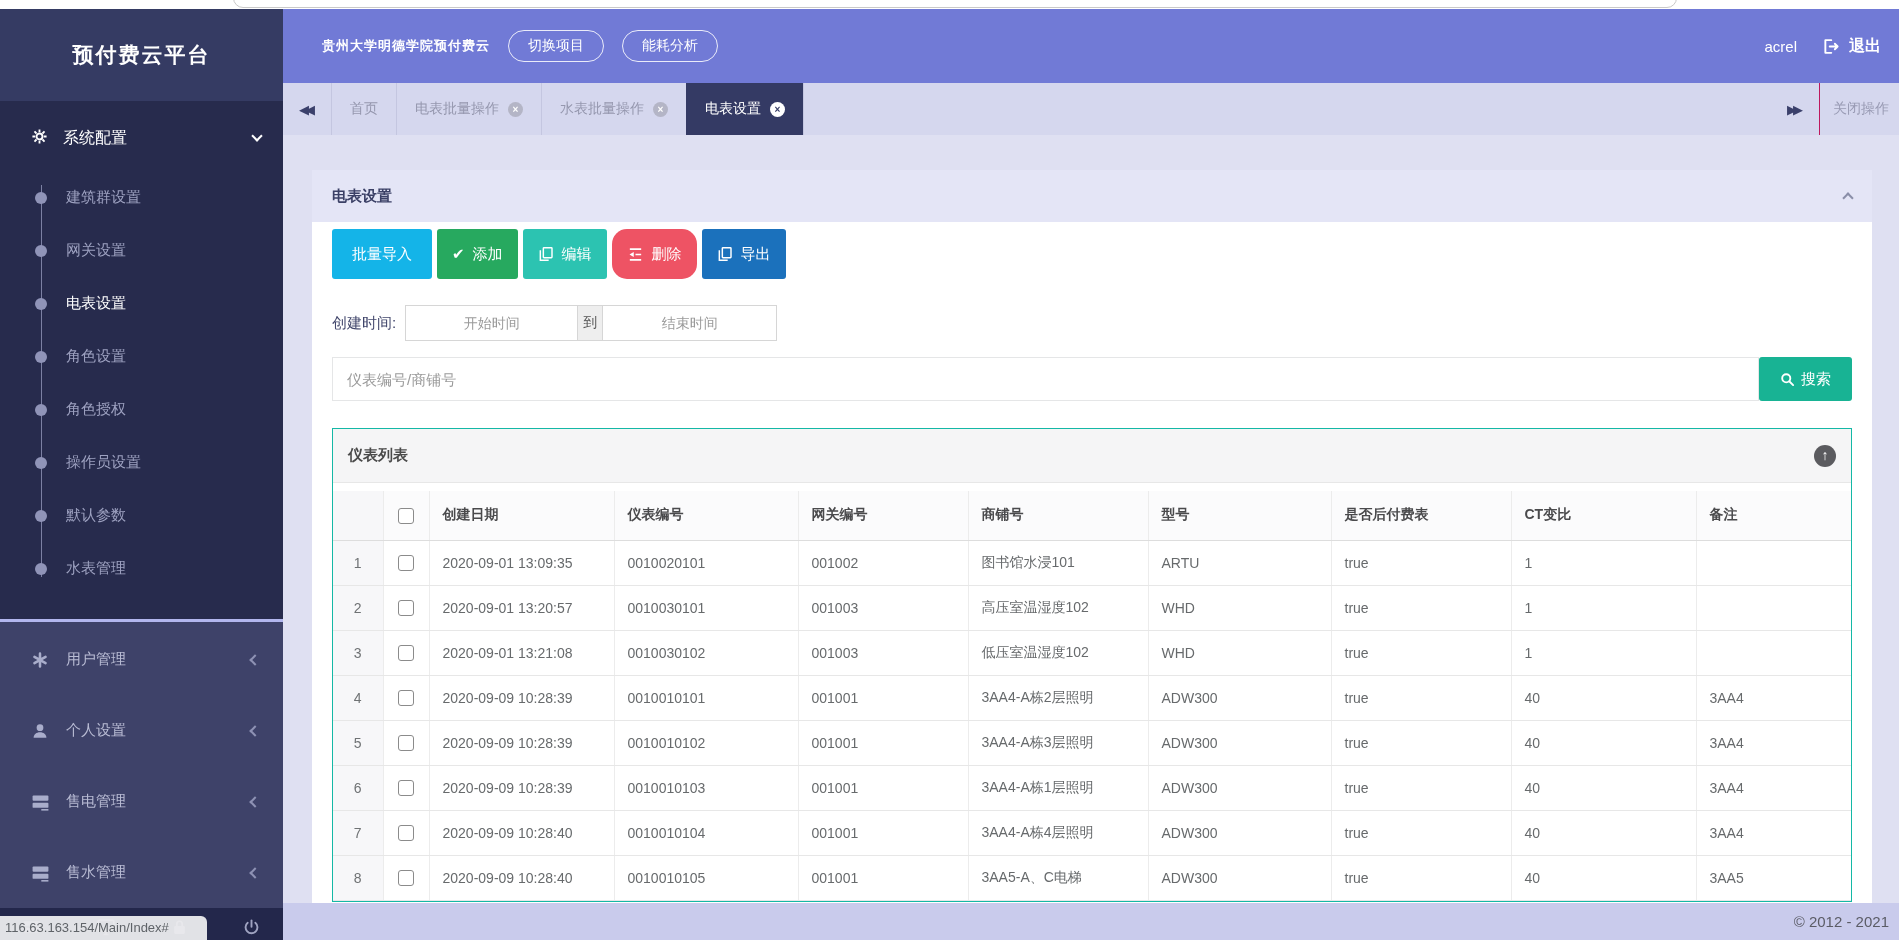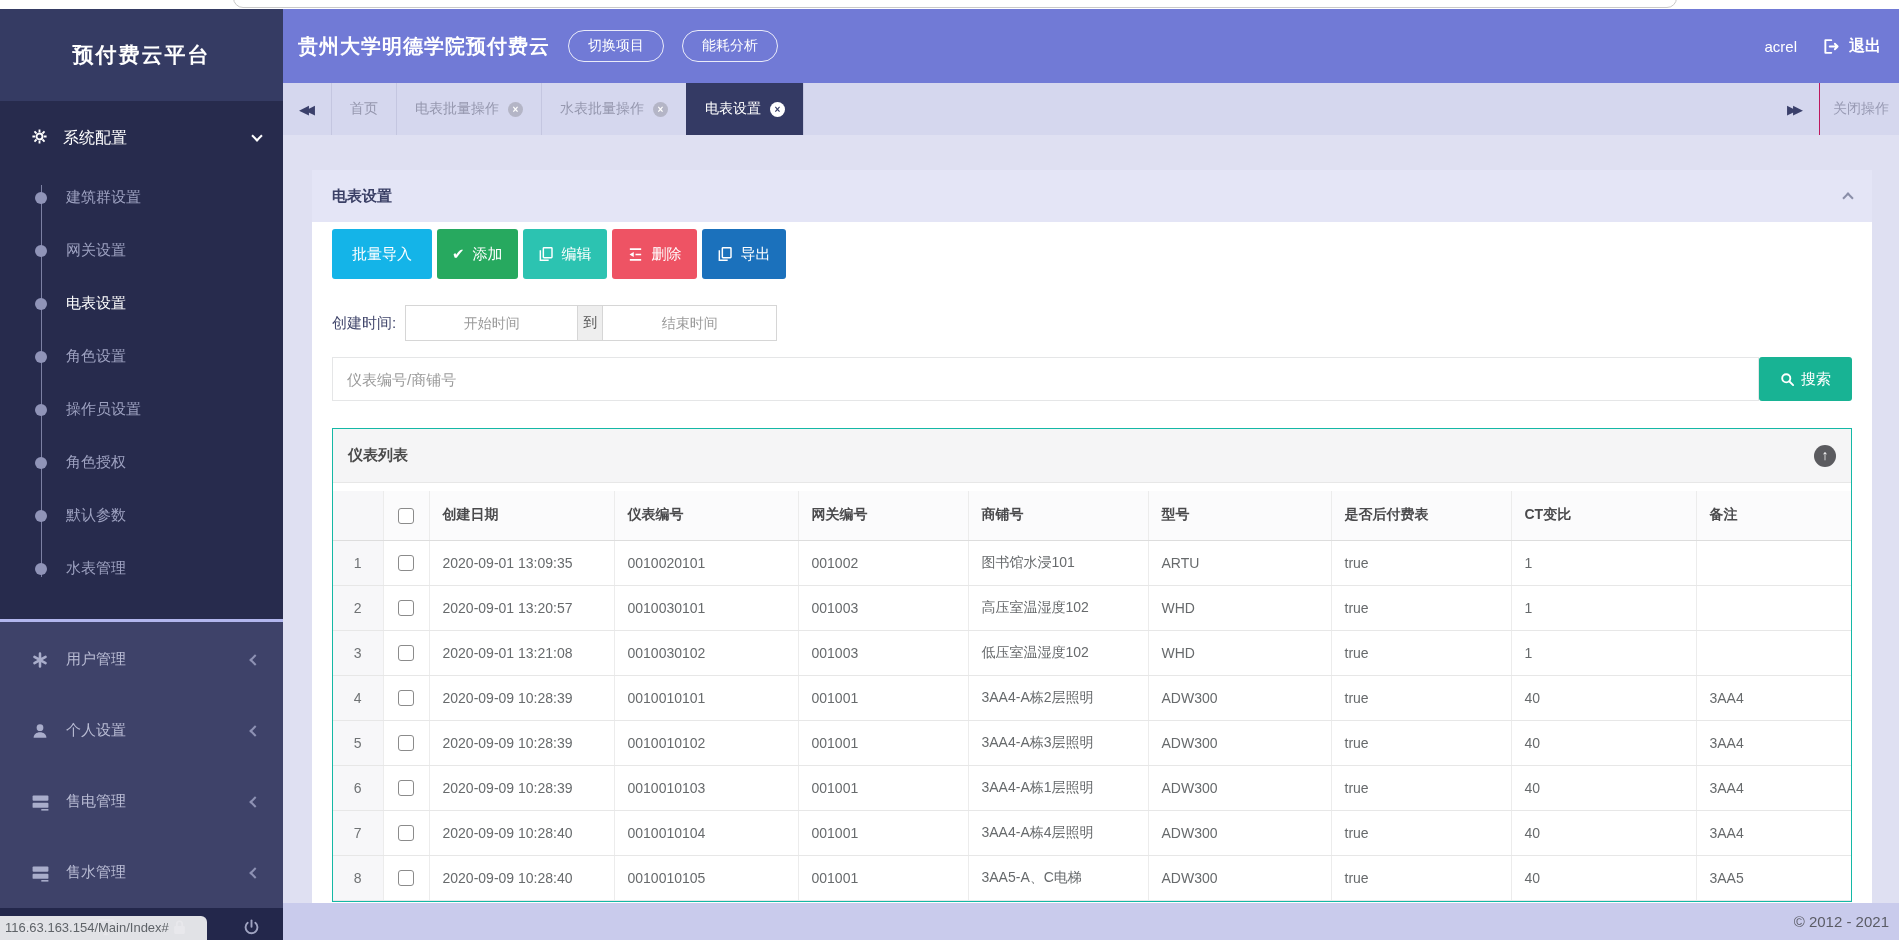--- a/index.html
+++ b/index.html
@@ -48,21 +48,21 @@
   .chev.gray { color:#8e92b4; }
 
   
   .statusbar { position:absolute; left:0; bottom:0; width:207px; height:24px;
     background:rgba(236,236,238,0.95); border-top-right-radius:6px; z-index:55;
     font-size:13px; color:#5f6368; line-height:24px; padding-left:5px; white-space:nowrap; overflow:hidden; }
 
   
   .topbar { position:absolute; left:283px; right:0; top:9px; height:74px; background:#717ad6;
     display:flex; align-items:center; color:#fff; z-index:30; }
-  .topbar .title { margin-left:15px; font-size:20px; font-weight:bold; letter-spacing:1px;font-family:Liberation Mono, monospace; }
+  .topbar .title { margin-left:39px; font-size:13px; font-weight:bold; letter-spacing:1px;font-family:Liberation Mono, monospace; }
   .pill { margin-left:18px; border:1px solid rgba(255,255,255,0.85); border-radius:16px;
     padding:6px 19px; font-size:14px; cursor:pointer; white-space:nowrap; }
   .pill:first-of-type { margin-left:44px; }
   .top-right { margin-left:auto; display:flex; align-items:center; margin-right:18px;text-align:right; }
   .top-right .uname { font-size:15px; }
   .top-right .logout-ic { margin:0 9px 0 24px; display:flex; cursor:pointer; }
   .top-right .logout { font-size:16px; font-weight:bold; cursor:pointer; }
 
   
   .tabbar { position:absolute; left:283px; right:0; top:83px; height:52px; background:#d5d7ee;
@@ -91,21 +91,21 @@
   .panel-body { background:#fff; padding:7px 20px 20px 20px; min-height:700px; }
 
   .toolbar { display:flex; }
   .btn { height:50px; display:flex; align-items:center; border:none; border-radius:3px;
     color:#fff; font-size:15px; padding:0 15px; margin-right:5px; cursor:pointer;
     font-family:inherit; }
   .btn .bic { display:flex; margin-right:8px; }
   .btn-import { background:#14b4e8; padding:0 20px; }
   .btn-add    { background:#27a95f; }
   .btn-edit   { background:#2cc3b1; }
-  .btn-delete { background:#ee5364; }
+  .btn-delete { background:#ee5364;border-radius:15px; }
   .btn-export { background:#1b71bc; }
   .check-glyph { font-size:15px; font-weight:bold; }
 
   .filter-row { margin-top:26px; display:flex; align-items:center; }
   .filter-label { font-size:15px; color:#41466b; margin-right:9px; }
   .dt-input { width:173px; height:36px; border:1px solid #d6d6d6; background:#fff;
     text-align:center; font-size:14px; font-family:inherit; color:#a16207; }
   .dt-addon { width:24px; height:36px; background:#eee; border-top:1px solid #d6d6d6;
     border-bottom:1px solid #d6d6d6; display:flex; align-items:center; justify-content:center;
     font-size:14px; color:#555; }
@@ -184,26 +184,26 @@
           <span class="slabel">电表设置</span>
         </div>
 
         <div class="sub-item">
           <span class="dot"></span>
           <span class="slabel">角色设置</span>
         </div>
 
         <div class="sub-item">
           <span class="dot"></span>
+          <span class="slabel">角色授权</span>
+        </div>
+
+        <div class="sub-item">
+          <span class="dot"></span>
           <span class="slabel">操作员设置</span>
-        </div>
-
-        <div class="sub-item">
-          <span class="dot"></span>
-          <span class="slabel">角色授权</span>
         </div>
 
         <div class="sub-item">
           <span class="dot"></span>
           <span class="slabel">默认参数</span>
         </div>
 
         <div class="sub-item">
           <span class="dot"></span>
           <span class="slabel">水表管理</span>

